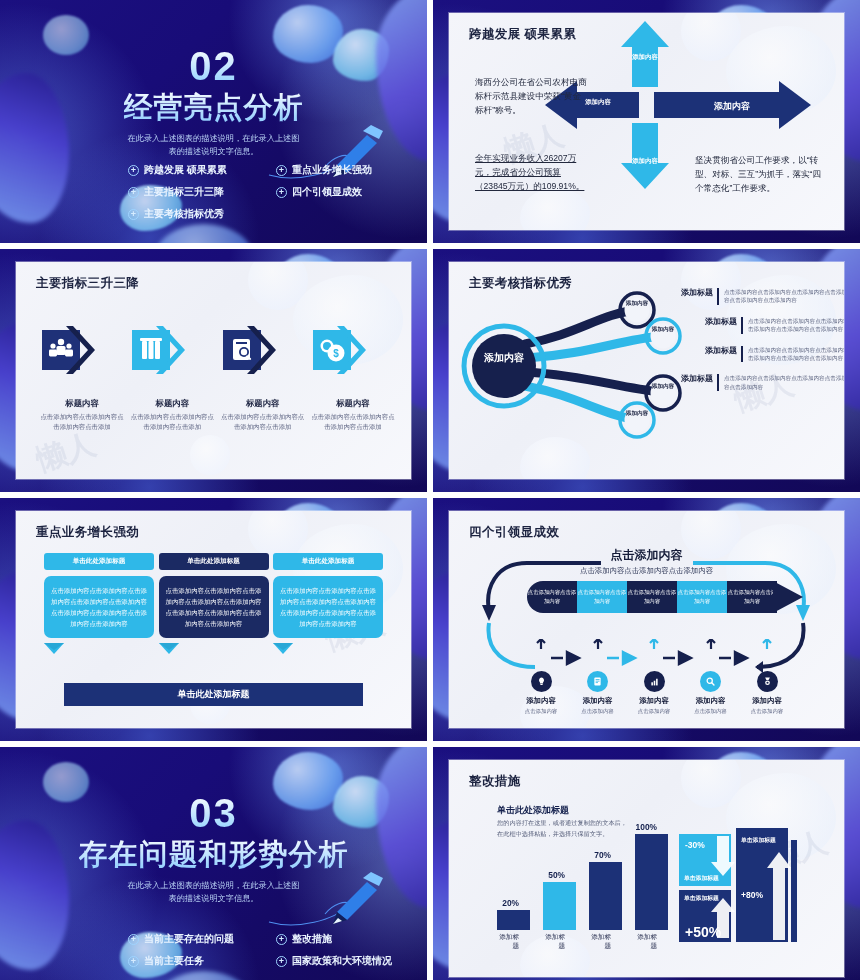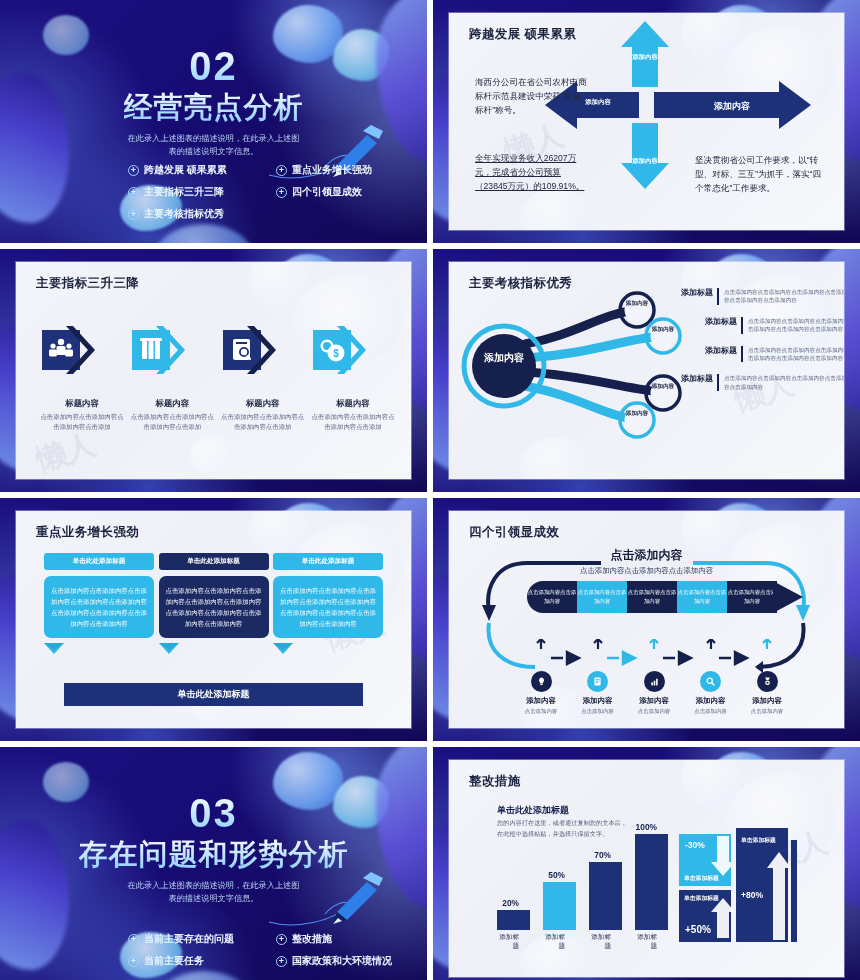--- a/index.html
+++ b/index.html
@@ -654,20 +654,20 @@
           <rect x="0" y="62" width="52" height="52" fill="#1c3177"></rect>
           <rect x="57" y="0" width="52" height="114" fill="#1c3177"></rect>
           <rect x="112" y="12" width="6" height="102" fill="#1c3177"></rect>
           <path d="M38 8 L38 34 L32 34 L44 48 L56 34 L50 34 L50 8 Z" fill="#ffffff" opacity=".92"></path>
           <path d="M38 110 L38 84 L32 84 L44 70 L56 84 L50 84 L50 110 Z" fill="#ffffff" opacity=".92"></path>
           <path d="M94 112 L94 40 L88 40 L100 24 L112 40 L106 40 L106 112 Z" fill="#ffffff" opacity=".92"></path>
         </svg>
         <div style="position:absolute;left:6px;top:12px;font-size:8.5px;font-weight:bold;color:#fff;">-30%</div>
         <div style="position:absolute;left:5px;top:46px;font-size:5.8px;font-weight:bold;color:#fff;">单击添加标题</div>
         <div style="position:absolute;left:5px;top:66px;font-size:5.8px;font-weight:bold;color:#fff;">单击添加标题</div>
-        <div style="position:absolute;left:6px;top:96px;font-size:10px;font-weight:bold;color:#fff;">+50%</div>
+        <div style="position:absolute;left:6px;top:96px;font-size:14px;font-weight:bold;color:#fff;">+50%</div>
         <div style="position:absolute;left:62px;top:8px;font-size:5.8px;font-weight:bold;color:#fff;">单击添加标题</div>
         <div style="position:absolute;left:62px;top:62px;font-size:8.5px;font-weight:bold;color:#fff;">+80%</div>
       </div>
     </div>
   </div>
 
 </div>
 
 </body></html>

